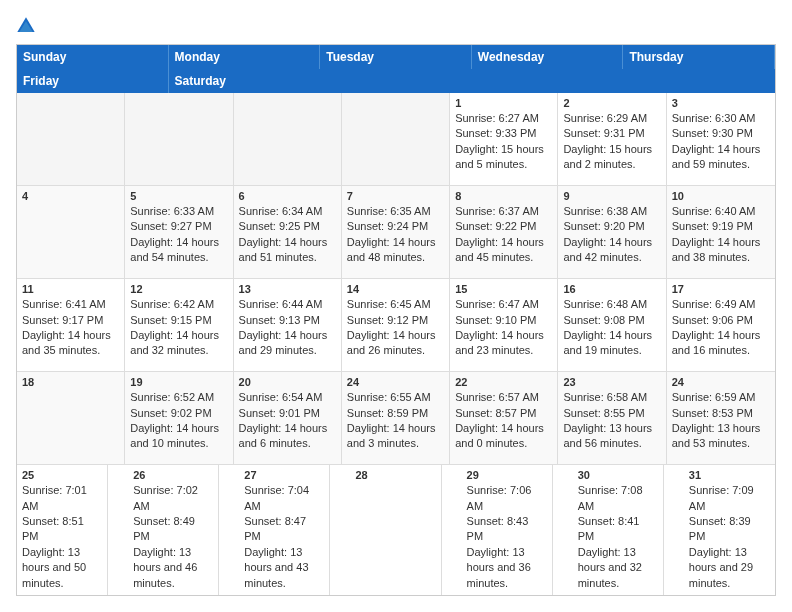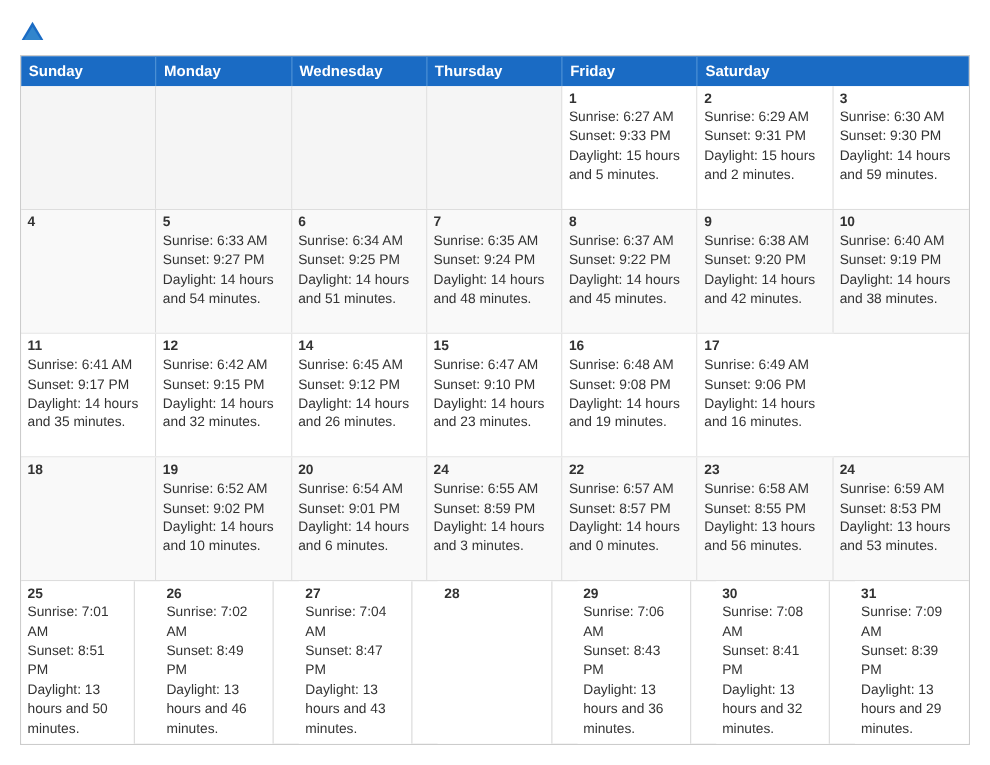--- a/index.html
+++ b/index.html
@@ -46,21 +46,21 @@
       text-align: right;
     }
     .calendar {
       flex: 1;
       display: flex;
       flex-direction: column;
       border: 1px solid #ccc;
     }
     .day-headers {
       display: grid;
-      grid-template-columns: repeat(7, 1fr);
+      grid-template-columns: repeat(5, 1fr);
       background: #1a6bc4;
     }
     .day-header {
       color: white;
       font-size: 12px;
       font-weight: bold;
       padding: 5px 6px;
       border-right: 1px solid #4a8fd4;
     }
     .day-header:last-child {
@@ -127,20 +127,21 @@
     <div class="title-area">
       <div class="month-year"></div>
       <div class="location"></div>
     </div>
   </div>
 
   <div class="calendar">
     <div class="day-headers">
     <div class="day-header">Sunday</div>
         <div class="day-header">Monday</div>
+        <div class="day-header">Tuesday</div>
         <div class="day-header">Wednesday</div>
         <div class="day-header">Thursday</div>
         <div class="day-header">Friday</div>
         <div class="day-header">Saturday</div>
       </div>
     <div class="calendar-body">
     <div class="calendar-row">
           <div class="calendar-cell empty"></div>
           <div class="calendar-cell empty"></div>
           <div class="calendar-cell empty"></div>
@@ -190,20 +191,24 @@
         <div class="calendar-row">
           <div class="calendar-cell">
             <span class="cell-date">11</span>
             <div class="cell-info">Sunrise: 6:41 AM<br>Sunset: 9:17 PM<br>Daylight: 14 hours and 35 minutes.</div>
           </div>
           <div class="calendar-cell">
             <span class="cell-date">12</span>
             <div class="cell-info">Sunrise: 6:42 AM<br>Sunset: 9:15 PM<br>Daylight: 14 hours and 32 minutes.</div>
           </div>
           <div class="calendar-cell">
+            <span class="cell-date">13</span>
+            <div class="cell-info">Sunrise: 6:44 AM<br>Sunset: 9:13 PM<br>Daylight: 14 hours and 29 minutes.</div>
+          </div>
+          <div class="calendar-cell">
             <span class="cell-date">14</span>
             <div class="cell-info">Sunrise: 6:45 AM<br>Sunset: 9:12 PM<br>Daylight: 14 hours and 26 minutes.</div>
           </div>
           <div class="calendar-cell">
             <span class="cell-date">15</span>
             <div class="cell-info">Sunrise: 6:47 AM<br>Sunset: 9:10 PM<br>Daylight: 14 hours and 23 minutes.</div>
           </div>
           <div class="calendar-cell">
             <span class="cell-date">16</span>
             <div class="cell-info">Sunrise: 6:48 AM<br>Sunset: 9:08 PM<br>Daylight: 14 hours and 19 minutes.</div>

